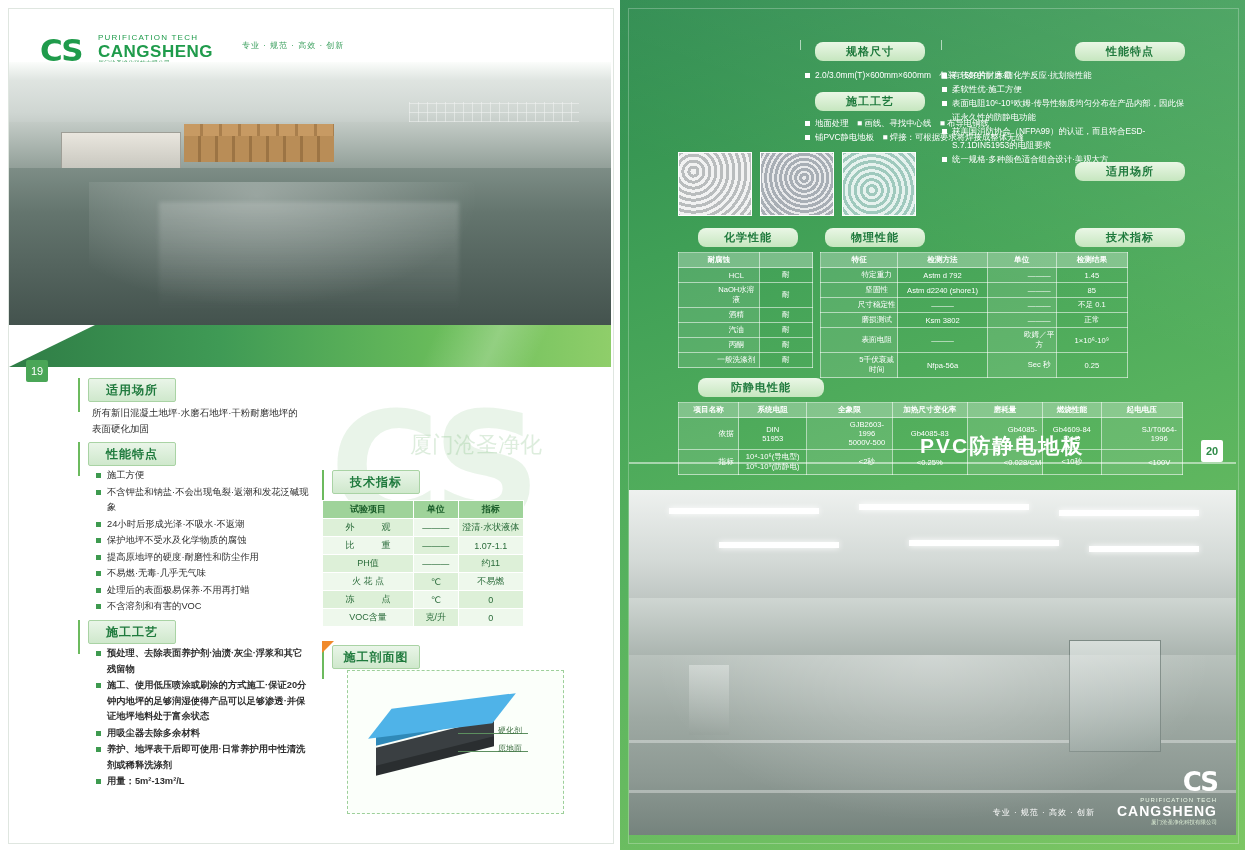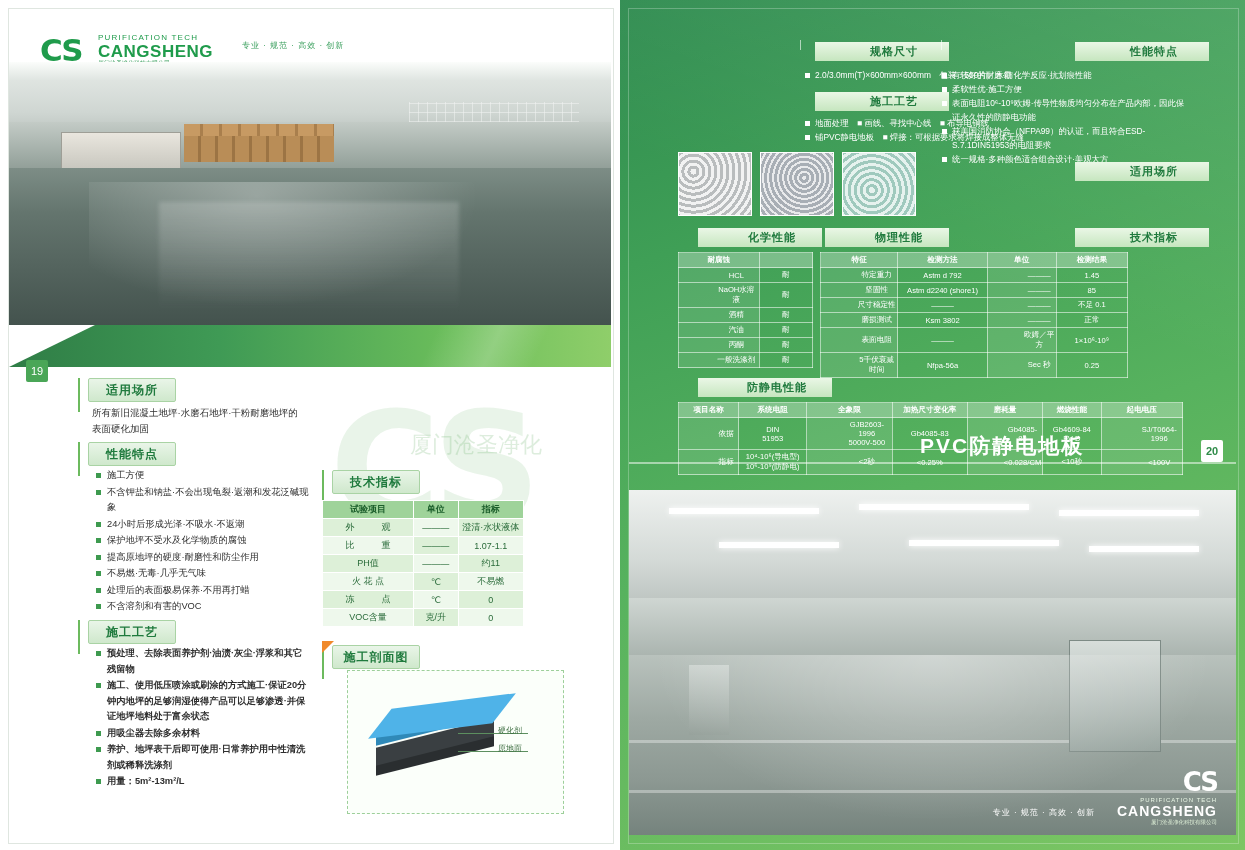--- a/index.html
+++ b/index.html
@@ -65,21 +65,21 @@
 
   
   .wm{position:absolute;left:330px;top:380px;font-size:150px;font-weight:bold;color:rgba(120,185,120,0.16);font-family:"DejaVu Sans",sans-serif;letter-spacing:-10px;pointer-events:none;}
   .wm2{position:absolute;left:410px;top:430px;font-size:22px;color:rgba(120,185,120,0.25);}
 
   
   .right-page{position:absolute;left:620px;top:0;width:625px;height:850px;background:linear-gradient(160deg,#2e8b4f 0%,#3f9f56 25%,#57b25e 55%,#7cc663 100%);}
   .rp-inner{position:absolute;left:8px;top:8px;width:609px;height:834px;border:1px solid rgba(255,255,255,0.25);}
   .rp-diag{position:absolute;left:0;top:0;width:625px;height:850px;background:linear-gradient(200deg,rgba(255,255,255,0.10) 0%,rgba(255,255,255,0) 35%);}
 
-  .rsec-h{position:absolute;height:19px;background:linear-gradient(180deg,#eaf7e6,#c6e6bf);border-radius:0;padding-left:24px;}
+  .rsec-h{position:absolute;height:19px;background:linear-gradient(180deg,#eaf7e6,#c6e6bf);border-radius:8px;}
   .rsec-h span{display:block;font-size:11px;color:#1f7a3d;line-height:19px;text-align:center;font-weight:bold;letter-spacing:1px;}
   .rlist{position:absolute;font-size:8.4px;color:#ffffff;line-height:14px;}
   .rlist div{position:relative;padding-left:10px;margin-bottom:0px;}
   .rlist div:before{content:"";position:absolute;left:0;top:4.5px;width:5px;height:5px;background:#ffffff;}
   .rtxt{position:absolute;font-size:8.4px;color:#ffffff;line-height:14px;}
 
   .swatch{position:absolute;width:72px;height:62px;border:1px solid #ffffff;}
   .sw1{background:repeating-radial-gradient(circle at 20% 30%, #f2f2f2 0 3px, #b9bcbd 3px 6px),linear-gradient(180deg,#d6d8d8,#9fa3a4);}
   .sw2{background:repeating-radial-gradient(circle at 60% 40%, #e9eaec 0 2px, #a8aeb5 2px 5px),linear-gradient(180deg,#c8ccd2,#8d949b);}
   .sw3{background:repeating-radial-gradient(circle at 40% 60%, #e6f2ee 0 3px, #9fc9bd 3px 6px),linear-gradient(180deg,#cde6de,#86b8a9);}
@@ -363,21 +363,21 @@
           </tr>
       <tr>
             <td class="cl">5千伏衰减时间</td>
             <td>Nfpa-56a</td>
             <td class="cl">Sec 秒</td>
             <td>0.25</td>
           </tr>
     </tbody>
       </table>
 
-    <div class="rsec-h" style="left:78px;top:378px;width:110px;">
+    <div class="rsec-h" style="left:78px;top:378px;width:126px;">
         <span>防静电性能</span>
       </div>
     <table class="rtbl" style="left:58px;top:402px;width:505px;">
       <tbody>
           <tr>
         <td class="hd" style="width:60px;">项目名称</td>
         <td class="hd" style="width:70px;">系统电阻</td>
         <td class="hd" style="width:85px;">全象限</td>
         <td class="hd" style="width:80px;">加热尺寸变化率</td>
         <td class="hd" style="width:70px;">磨耗量</td>

